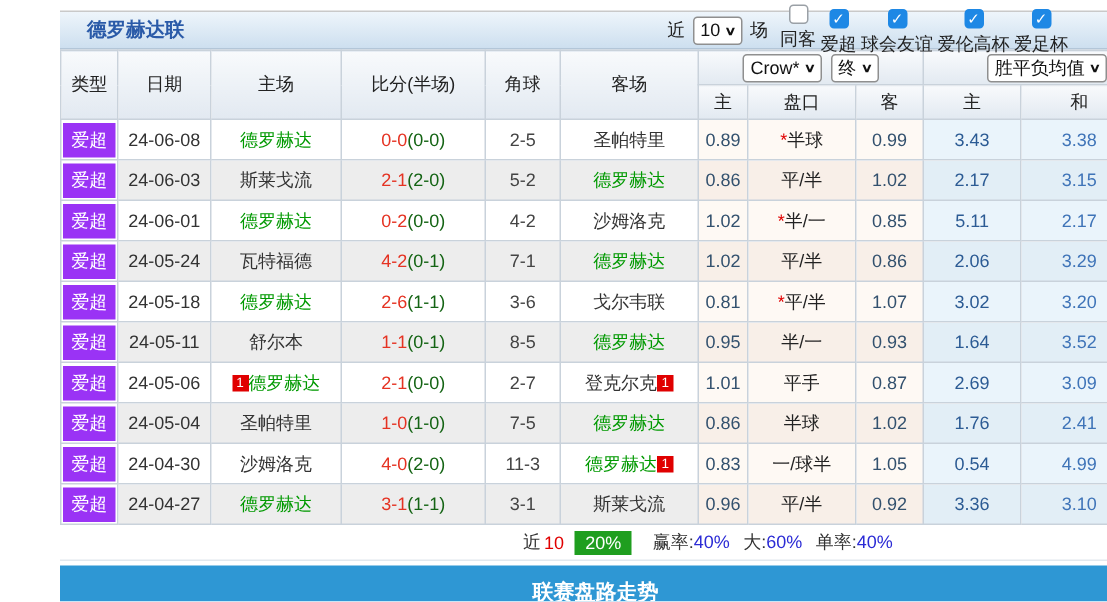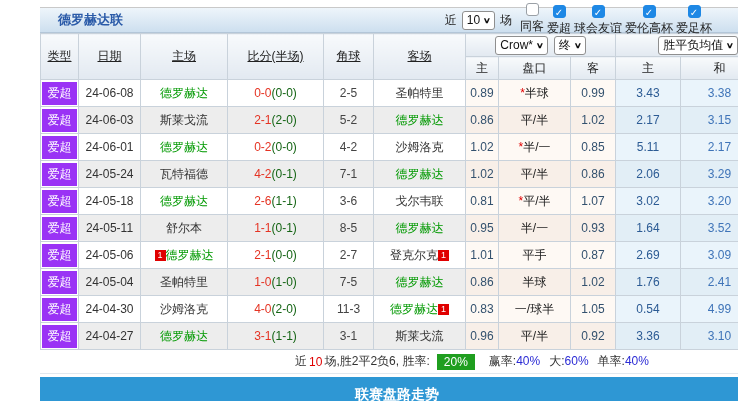--- a/index.html
+++ b/index.html
@@ -19,21 +19,21 @@
   .sel .arrow{font-size:8px;font-weight:bold;transform:scaleX(1.4);}
   .cbwrap{display:inline-flex;align-items:center;gap:2px;margin-left:3px;flex-direction:column;}
   .cb{width:13px;height:13px;border:1px solid #9aa0a6;border-radius:3px;background:#fff;
     display:inline-block;font-size:10px;line-height:13px;text-align:center;color:#fff;box-sizing:border-box;}
   .cb.checked{background:#1e88e5;border-color:#1e88e5;}
 
   
   table{border-collapse:collapse;table-layout:fixed;width:778px;font-size:12px;}
   th,td{border:1px solid #c9d2db;padding:0;text-align:center;overflow:hidden;white-space:nowrap;}
   th{background:linear-gradient(#f8fafc,#e2e9f1);font-weight:normal;color:#222;height:22px;}
-  thead .h-left{height:45px;text-decoration:underline;}
+  thead .h-left{height:45px;}
   tbody td{height:26px;color:#333;}
 
   
   tbody tr:nth-child(odd) .cl{background:#ffffff;}
   tbody tr:nth-child(even) .cl{background:#ededed;}
   tbody tr:nth-child(odd) .ca{background:#fef9f4;}
   tbody tr:nth-child(even) .ca{background:#f8efe8;}
   tbody tr:nth-child(odd) .ce{background:#eaf4fb;}
   tbody tr:nth-child(even) .ce{background:#e2eef6;}
   td.c-league{background:#fff;padding:0;}
@@ -399,21 +399,20 @@
       <td class="ce">3.36</td>
       <td class="ce c-draw">3.10</td>
       <td class="ce c-euaway">2.</td>
     </tr>
       </tbody>
   </table>
 
   <div class="summary">
     <span>近</span>
       <span class="red">10</span>
-      <span>场,胜2平2负6, 胜率:</span>
     <span class="green-box">20%</span>
     <span class="stat"><span>赢率:</span><span class="v">40%</span></span>
     <span class="stat"><span>大:</span><span class="v">60%</span></span>
     <span class="stat"><span>单率:</span><span class="v">40%</span></span>
   </div>
 
   <div class="spacer"></div>
   <div class="footer">联赛盘路走势</div>
 
 </div>

